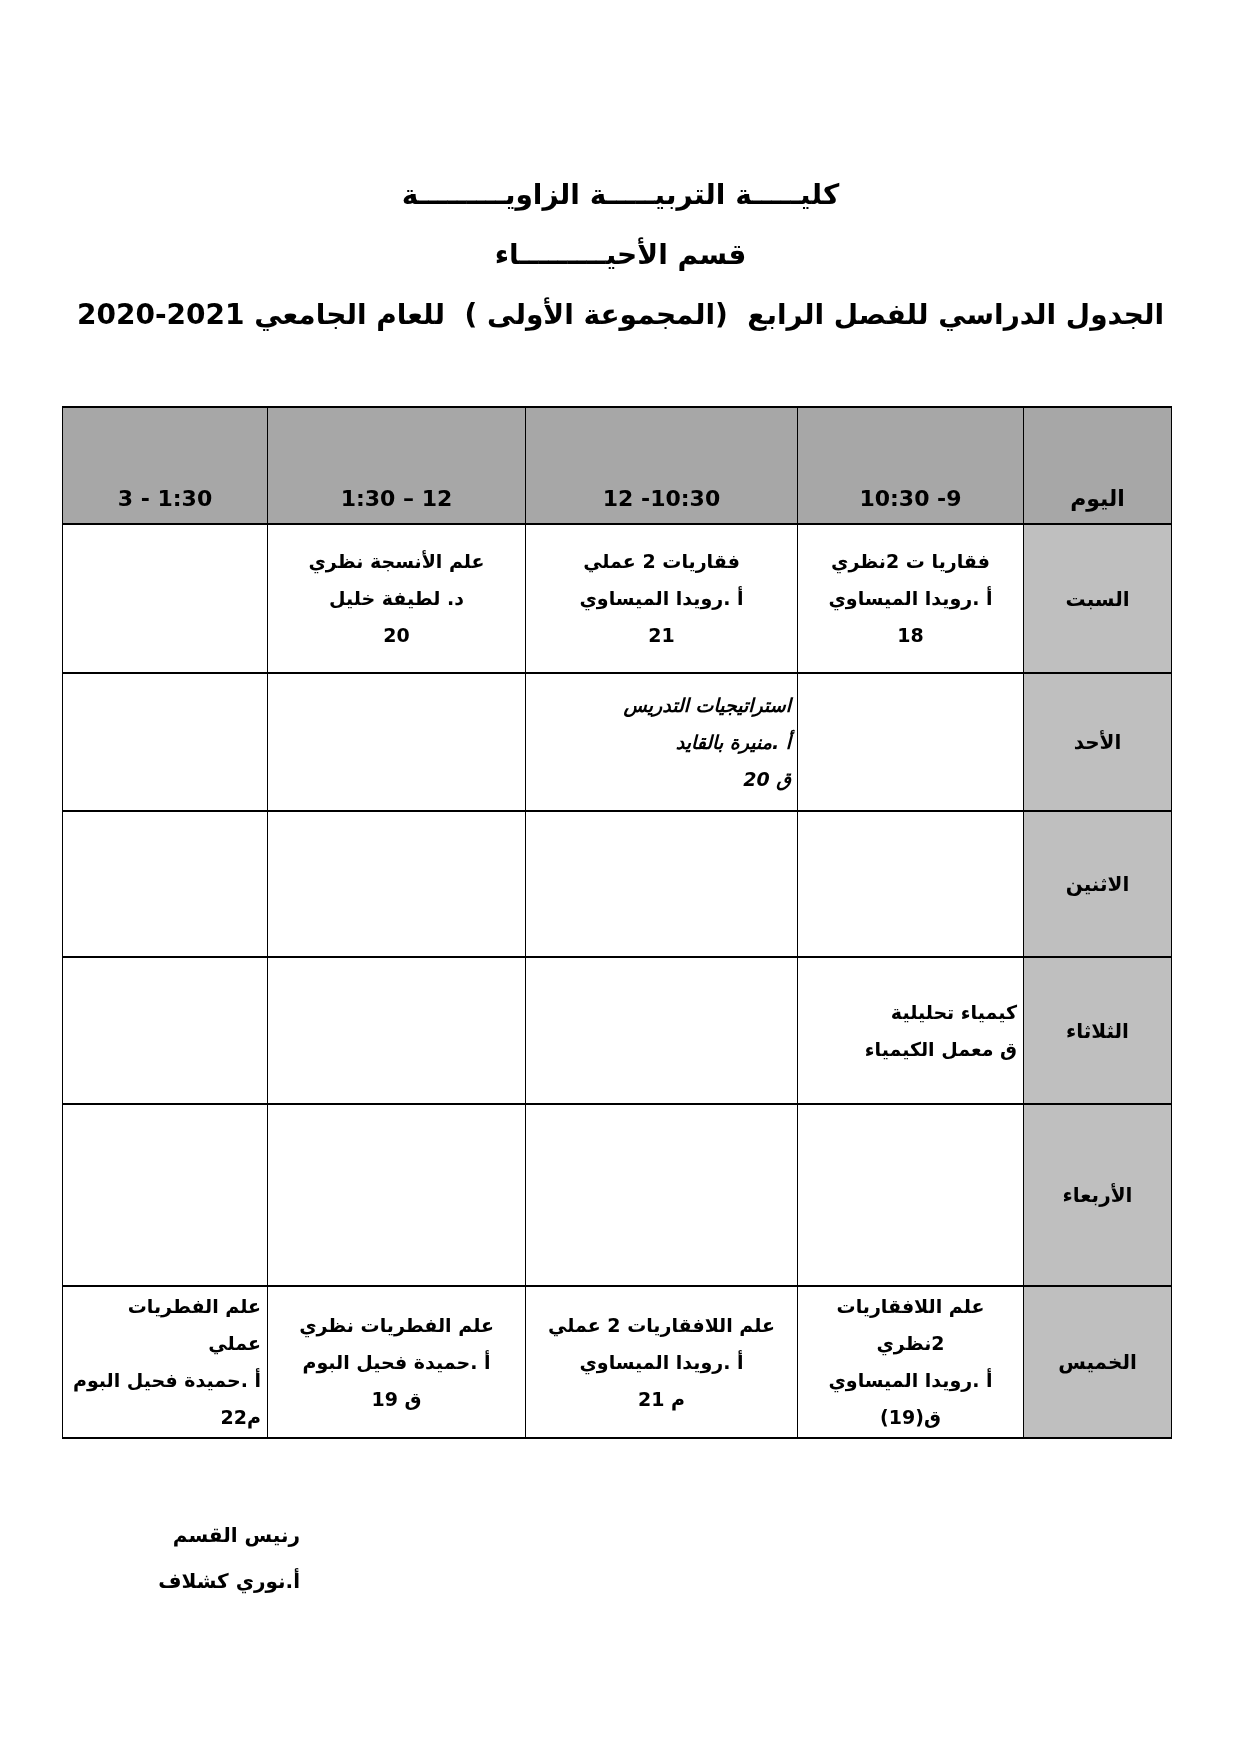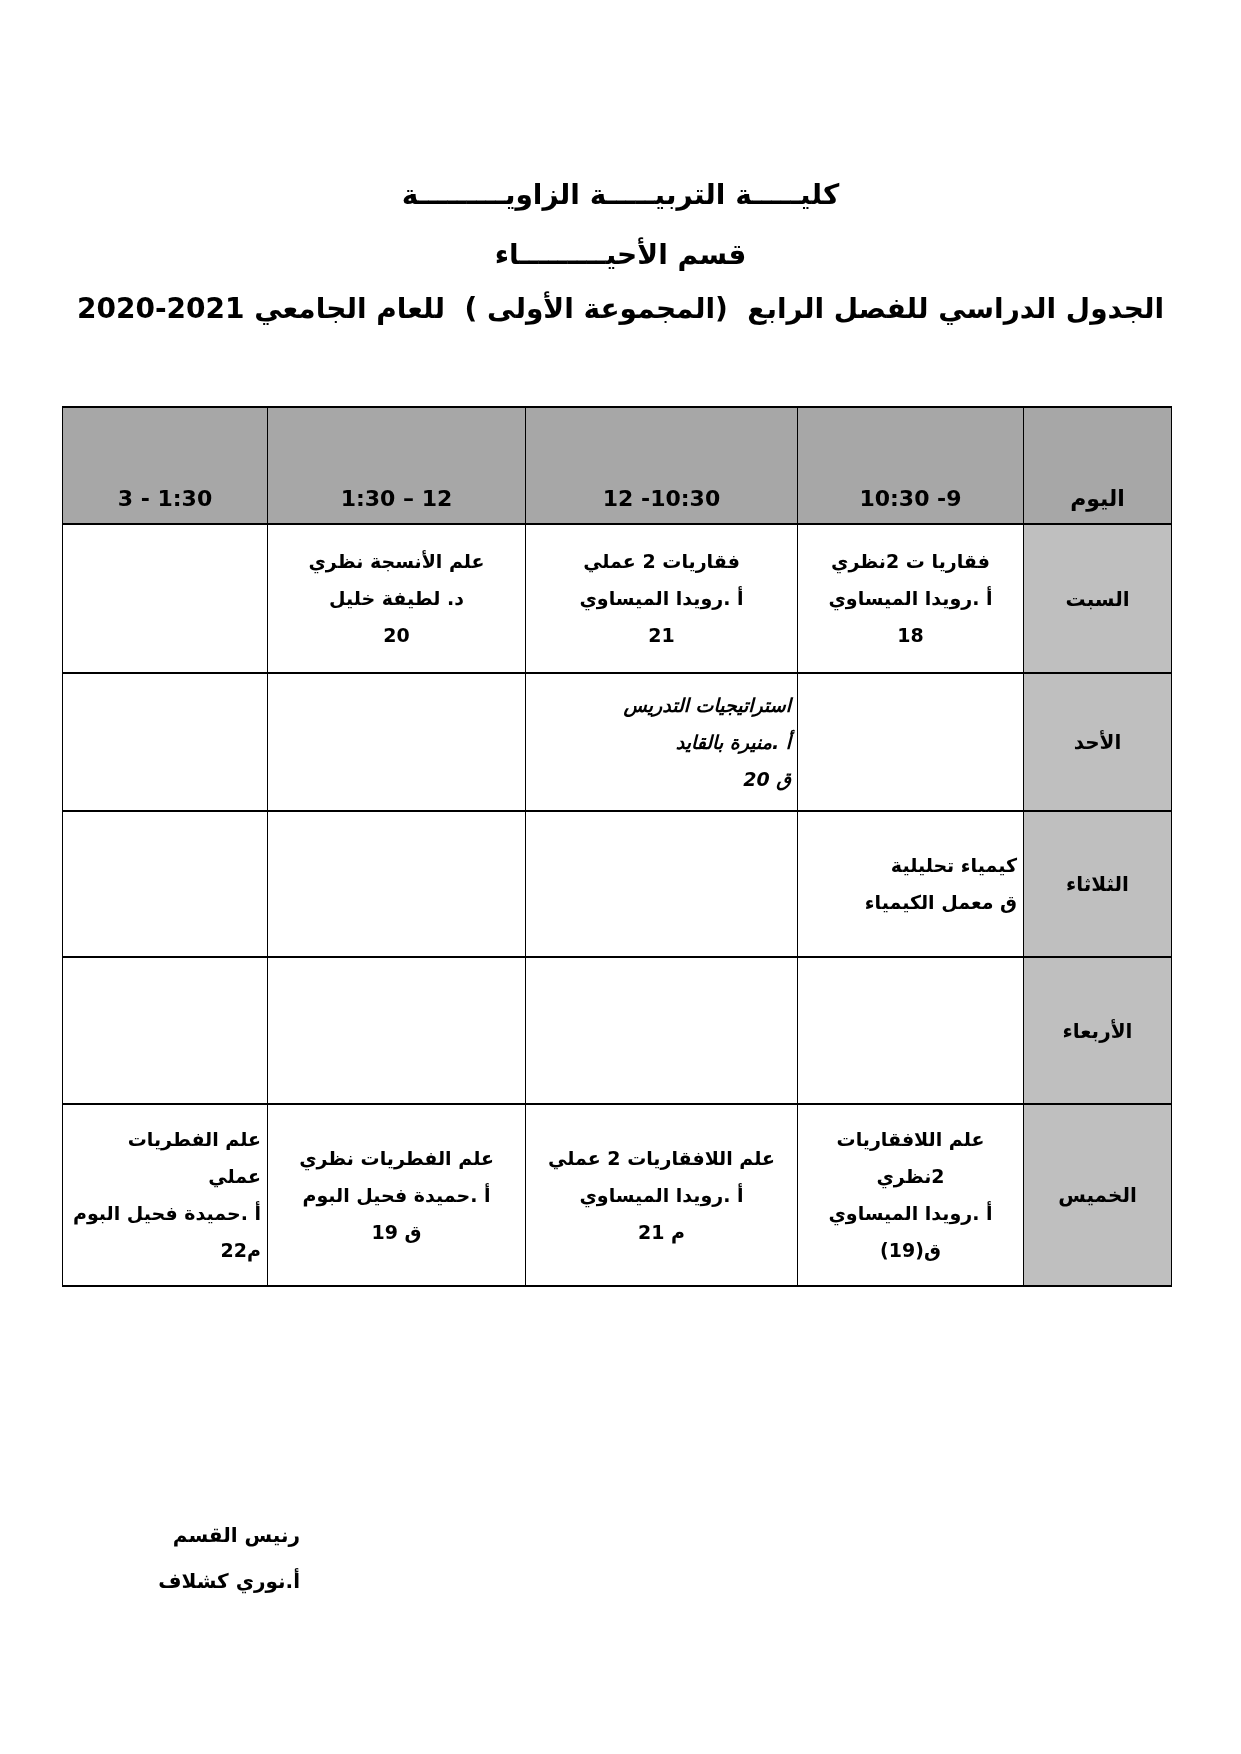--- a/index.html
+++ b/index.html
@@ -12,21 +12,21 @@
     color: #000;
     position: relative;
   }
   .title {
     position: absolute; left: 0; width: 100%;
     text-align: center; direction: rtl;
     font-size: 28px; white-space: pre;
   }
   #title-1 { top: 178px; }
   #title-2 { top: 238px; }
-  #title-3 { top: 292px; }
+  #title-3 { top: 298px; }
 
   table.schedule {
     position: absolute; top: 406px; left: 62px;
     width: 1109px;
     border-collapse: collapse;
     direction: rtl;
     table-layout: fixed;
   }
   .schedule th, .schedule td {
     border: 1px solid #000;
@@ -121,20 +121,27 @@
         <td class="slot-cell align-center"></td>
         <td class="slot-cell align-left">
           <div class="cell-line">استراتيجيات التدريس</div>
           <div class="cell-line">أ .منيرة بالقايد</div>
           <div class="cell-line">ق 20</div>
         </td>
         <td class="slot-cell align-center"></td>
         <td class="slot-cell align-center"></td>
       </tr>
       <tr>
+        <td class="day-cell">الاثنين</td>
+        <td class="slot-cell align-center"></td>
+        <td class="slot-cell align-center"></td>
+        <td class="slot-cell align-center"></td>
+        <td class="slot-cell align-center"></td>
+      </tr>
+      <tr>
         <td class="day-cell">الثلاثاء</td>
         <td class="slot-cell align-right">
           <div class="cell-line">كيمياء تحليلية</div>
           <div class="cell-line">ق معمل الكيمياء</div>
         </td>
         <td class="slot-cell align-center"></td>
         <td class="slot-cell align-center"></td>
         <td class="slot-cell align-center"></td>
       </tr>
       <tr>

